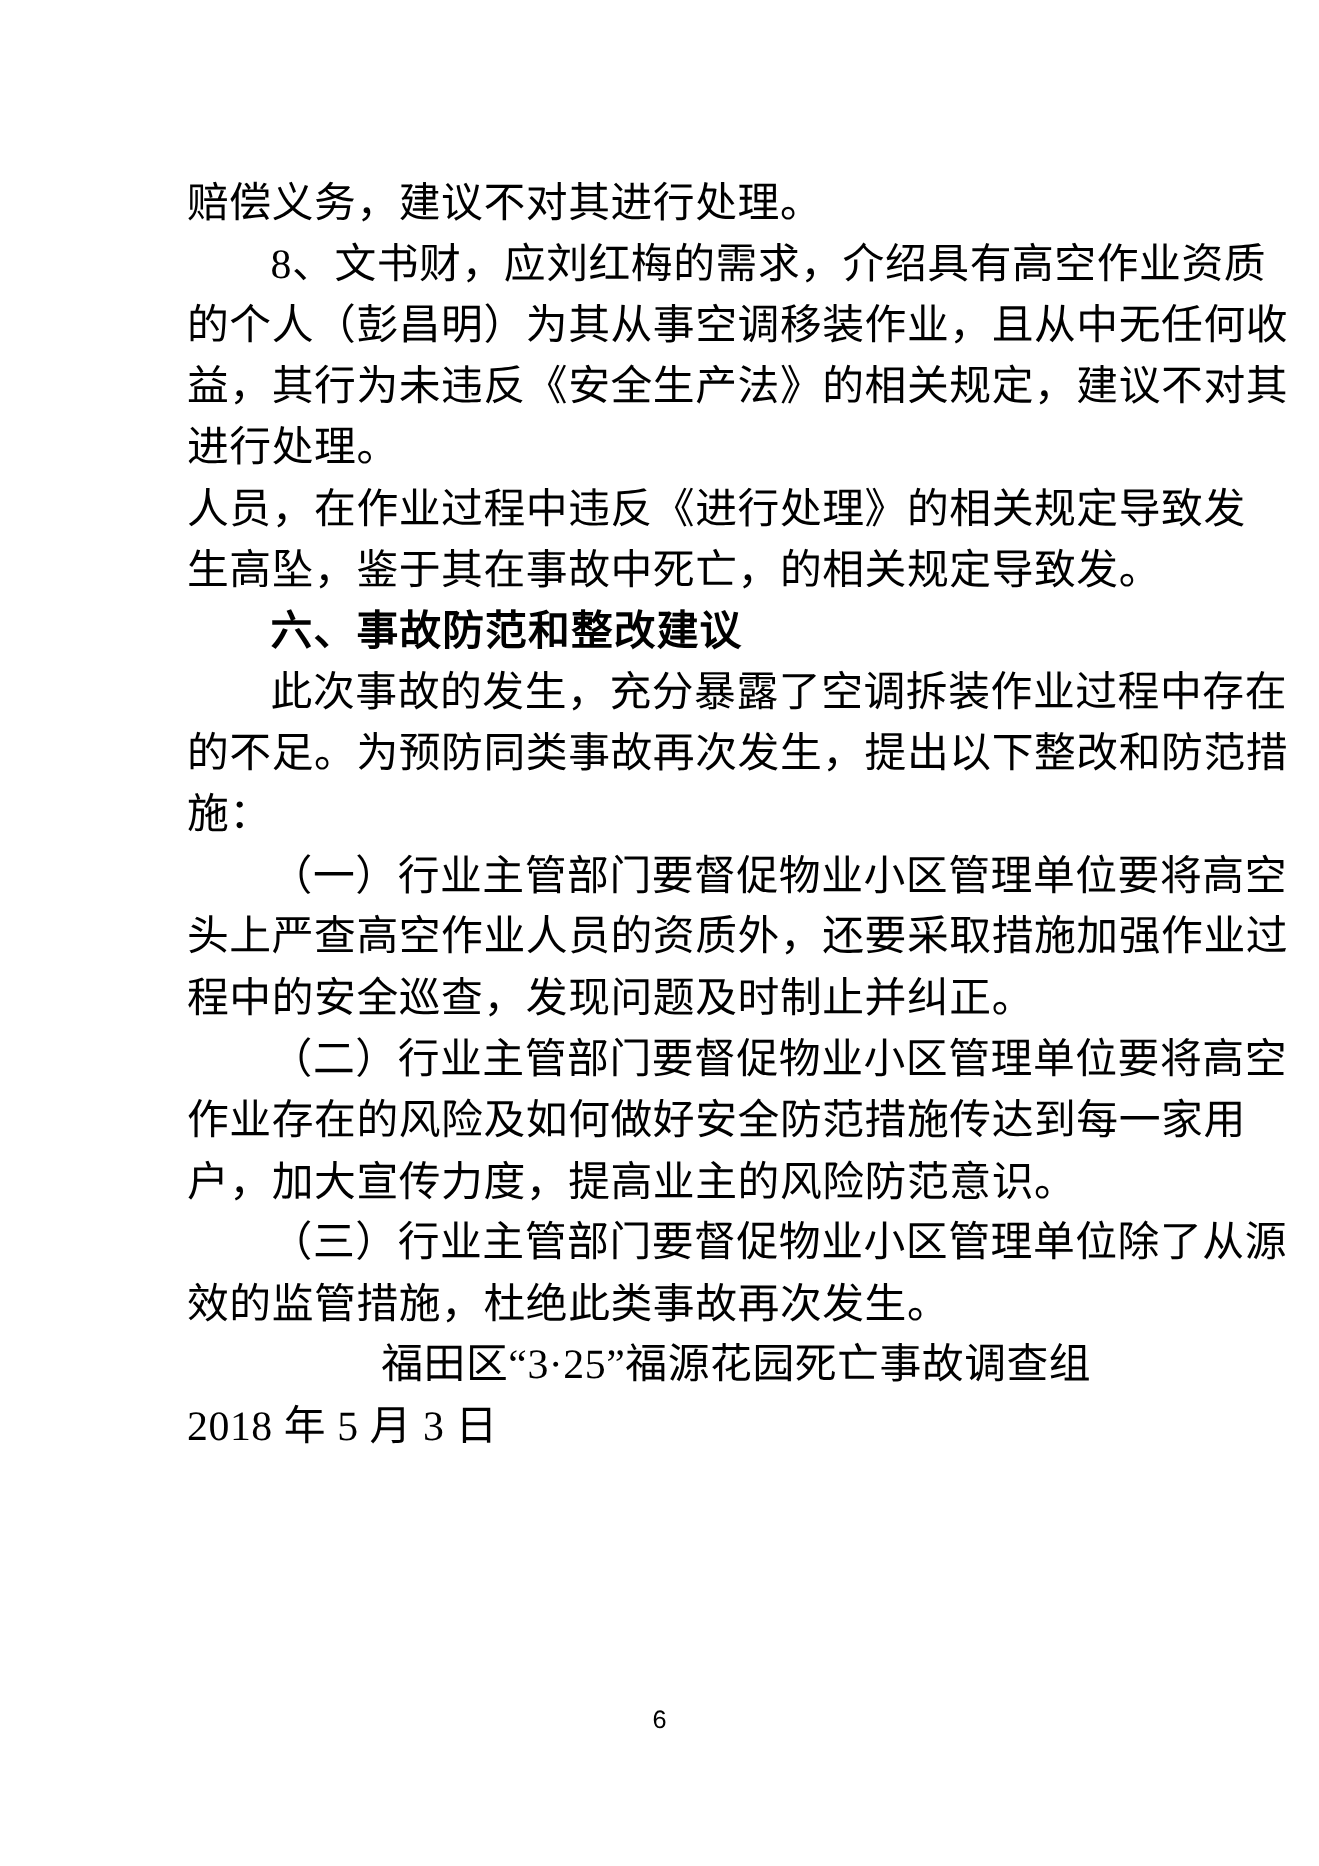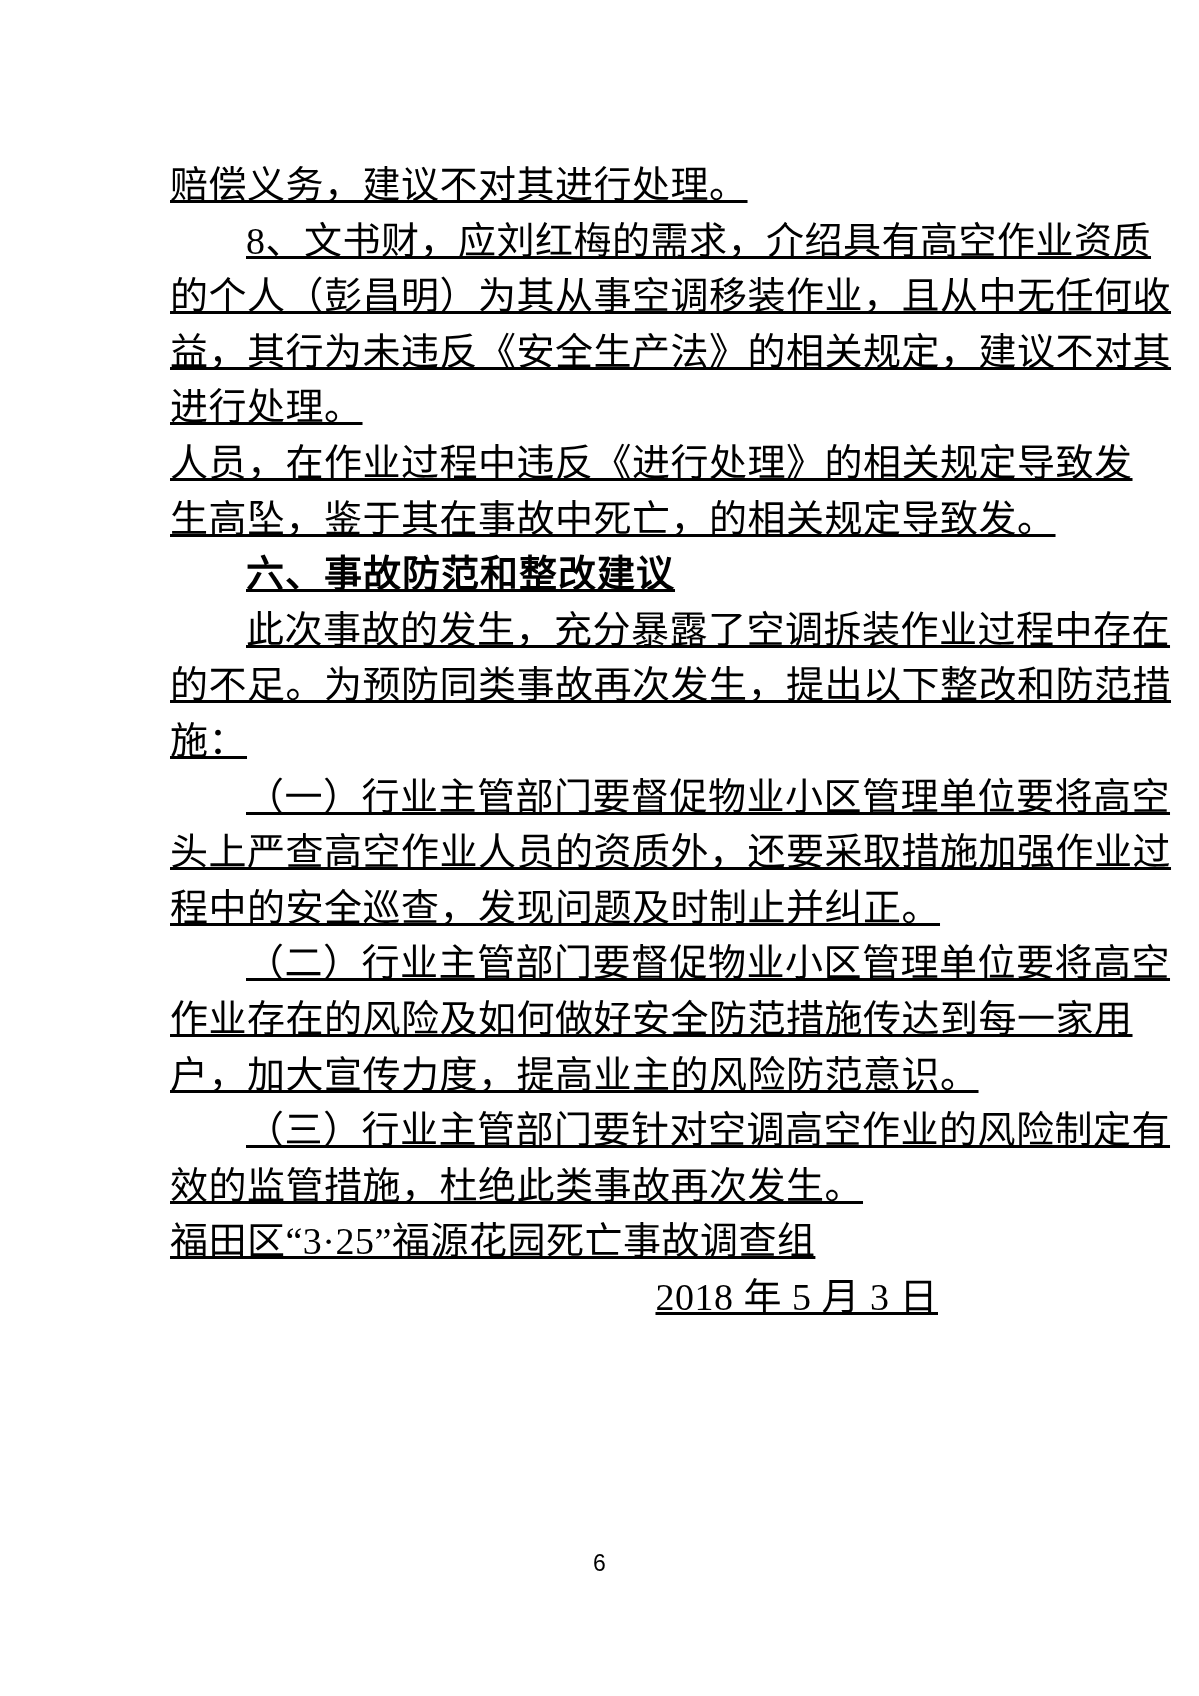--- a/index.html
+++ b/index.html
@@ -14,43 +14,41 @@
     background: #ffffff;
     color: #000000;
     overflow: hidden;
     font-family: "Liberation Serif", "DejaVu Serif", serif;
   }
   .content {
     position: absolute;
     left: 170px;
     top: 158px;
     width: 846px;
-    text-decoration: underline;
   }
   .line {
     font-size: 38px;
     line-height: 55.6px;
     height: 55.6px;
     white-space: nowrap;
     letter-spacing: 0.5px;
   }
   .indent {
     text-indent: 76px;
   }
   .heading {
     font-weight: bold;
     font-family: "Liberation Sans", "DejaVu Sans", sans-serif;
     letter-spacing: 1px;
   }
   .sig {
-    text-align: left;
+    text-align: right;
     padding-right: 24px;
   }
   .date {
-    text-align: right;
     padding-right: 78px;
   }
   .page-number {
     position: absolute;
     left: 0;
     right: 0;
     top: 1548px;
     text-align: center;
     font-size: 23px;
     line-height: 30px;
@@ -73,19 +71,19 @@
     <div class="line indent heading">六、事故防范和整改建议</div>
     <div class="line indent">此次事故的发生，充分暴露了空调拆装作业过程中存在</div>
     <div class="line">的不足。为预防同类事故再次发生，提出以下整改和防范措</div>
     <div class="line">施：</div>
     <div class="line indent">（一）行业主管部门要督促物业小区管理单位要将高空</div>
     <div class="line">头上严查高空作业人员的资质外，还要采取措施加强作业过</div>
     <div class="line">程中的安全巡查，发现问题及时制止并纠正。</div>
     <div class="line indent">（二）行业主管部门要督促物业小区管理单位要将高空</div>
     <div class="line">作业存在的风险及如何做好安全防范措施传达到每一家用</div>
     <div class="line">户，加大宣传力度，提高业主的风险防范意识。</div>
-    <div class="line indent">（三）行业主管部门要针对空调高空作业的风险制定有</div>
+    <div class="line indent">（三）行业主管部门要督促物业小区管理单位除了从源</div>
     <div class="line">效的监管措施，杜绝此类事故再次发生。</div>
     <div class="line sig">福田区“3·25”福源花园死亡事故调查组</div>
     <div class="line date">2018 年 5 月 3 日</div>
   </div>
   <div class="page-number">6</div>
 </div>
 
 </body></html>

